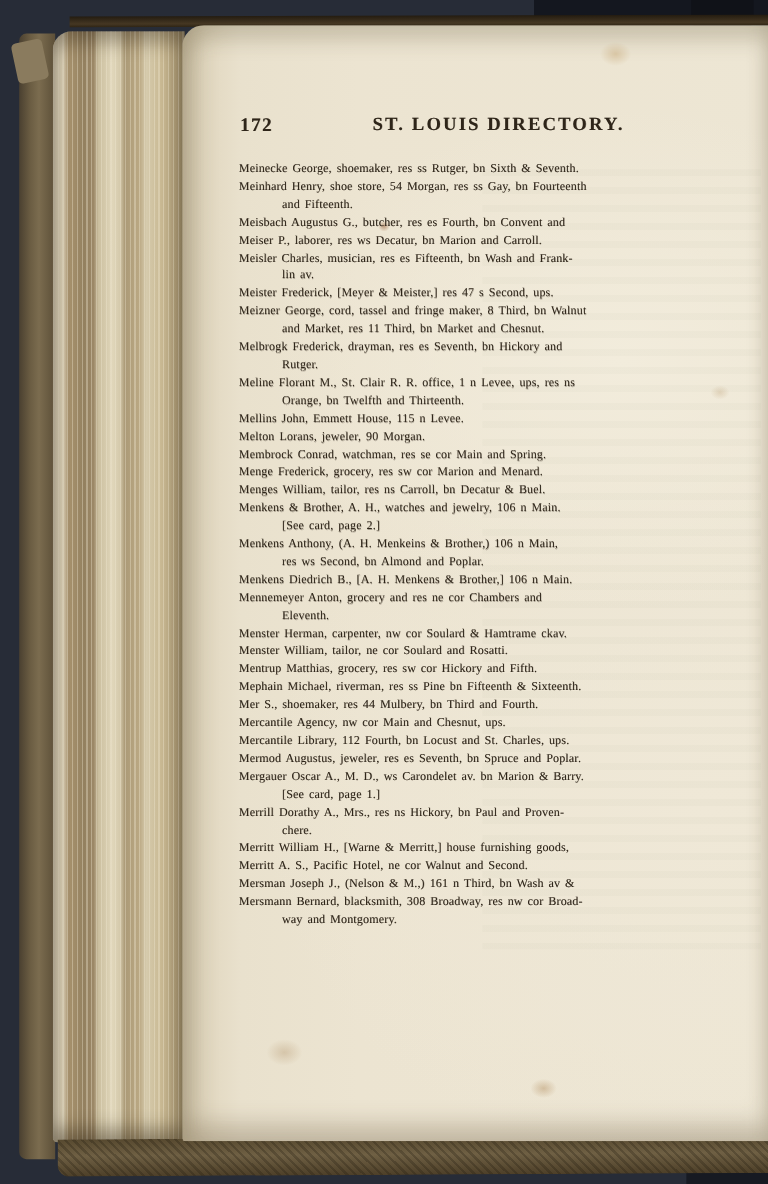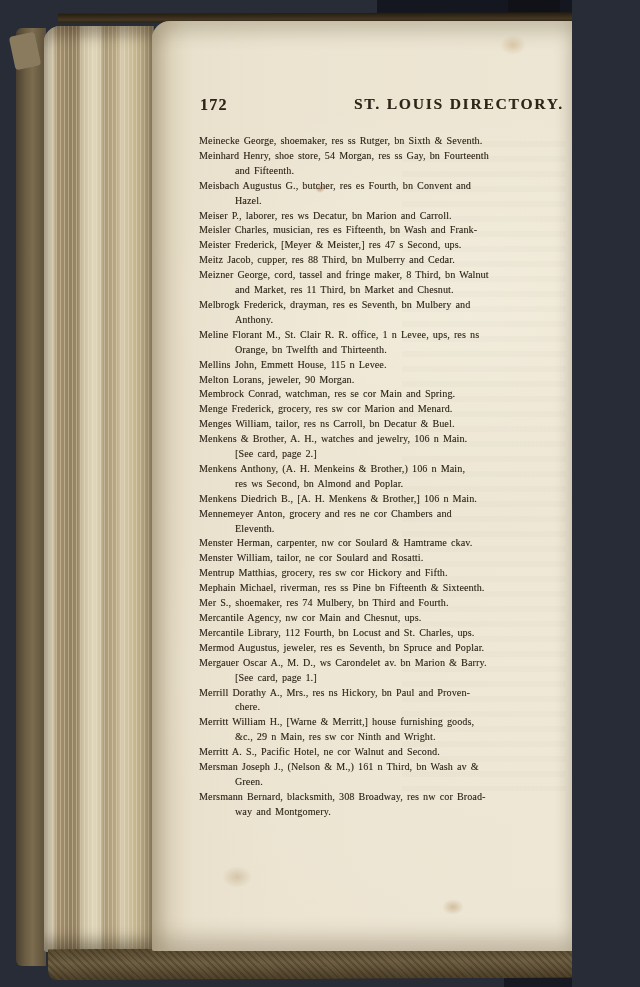--- a/index.html
+++ b/index.html
@@ -1,17 +1,17 @@
 <!DOCTYPE html>
 <html><head>
 <meta charset="utf-8">
 <style>
   html,body{margin:0;padding:0;background:#272c37;}
   .scene{
-    position:relative;width:572px;height:987px;overflow:hidden;
+    position:relative;width:640px;height:987px;overflow:hidden;
     background:#272c37;
     font-family:"Liberation Serif","DejaVu Serif",serif;
   }
   
   .bg-top-right{position:absolute;right:0;top:0;width:195px;height:15px;background:#14171f;}
   .bg-top-right2{position:absolute;right:12px;top:0;width:52px;height:22px;background:#101218;border-radius:0 0 4px 4px;}
   .bg-bottom-right{position:absolute;right:0;top:960px;width:68px;height:27px;background:#171a22;}
   
   .cover-left{
     position:absolute;left:16px;top:28px;width:30px;height:938px;
@@ -68,21 +68,21 @@
   }
   
   .content{position:absolute;left:47px;right:8px;top:74px;color:#2e2519;}
   .page-header{position:relative;height:24px;margin-bottom:15px;}
   .page-number{
     position:absolute;left:1px;top:1px;
     font-weight:700;font-size:16px;letter-spacing:1.2px;
     text-shadow:0.3px 0.3px 0 rgba(40,30,20,0.4);
   }
   .page-title{
-    display:block;text-align:right;
+    display:block;text-align:center;
     font-weight:700;font-size:15.5px;letter-spacing:1.8px;
     text-shadow:0.3px 0.3px 0 rgba(40,30,20,0.4);
   }
   .entries{font-size:10px;line-height:14.9px;}
   .line{
     white-space:nowrap;
     word-spacing:1.4px;letter-spacing:0.15px;
     text-shadow:0.3px 0.3px 0 rgba(40,30,20,0.35);
   }
   .line.cont{padding-left:36px;}
@@ -116,41 +116,38 @@
       <div class="entries" id="entries">
           <div class="entry">
             <div class="line">Meinecke George, shoemaker, res ss Rutger, bn Sixth &amp; Seventh.</div>
           </div>
           <div class="entry">
             <div class="line">Meinhard Henry, shoe store, 54 Morgan, res ss Gay, bn Fourteenth</div>
             <div class="line cont">and Fifteenth.</div>
           </div>
           <div class="entry">
             <div class="line">Meisbach Augustus G., butcher, res es Fourth, bn Convent and</div>
-            <div class="line cont">Hazel.</div>
           </div>
           <div class="entry">
             <div class="line">Meiser P., laborer, res ws Decatur, bn Marion and Carroll.</div>
           </div>
           <div class="entry">
             <div class="line">Meisler Charles, musician, res es Fifteenth, bn Wash and Frank-</div>
+            <div class="line cont">lin av.</div>
           </div>
           <div class="entry">
             <div class="line">Meister Frederick, [Meyer &amp; Meister,] res 47 s Second, ups.</div>
-          </div>
-          <div class="entry">
-            <div class="line">Meitz Jacob, cupper, res 88 Third, bn Mulberry and Cedar.</div>
           </div>
           <div class="entry">
             <div class="line">Meizner George, cord, tassel and fringe maker, 8 Third, bn Walnut</div>
             <div class="line cont">and Market, res 11 Third, bn Market and Chesnut.</div>
           </div>
           <div class="entry">
-            <div class="line">Melbrogk Frederick, drayman, res es Seventh, bn Mulbery and</div>
-            <div class="line cont">Anthony.</div>
+            <div class="line">Melbrogk Frederick, drayman, res es Seventh, bn Hickory and</div>
+            <div class="line cont">Rutger.</div>
           </div>
           <div class="entry">
             <div class="line">Meline Florant M., St. Clair R. R. office, 1 n Levee, ups, res ns</div>
             <div class="line cont">Orange, bn Twelfth and Thirteenth.</div>
           </div>
           <div class="entry">
             <div class="line">Mellins John, Emmett House, 115 n Levee.</div>
           </div>
           <div class="entry">
             <div class="line">Melton Lorans, jeweler, 90 Morgan.</div>
@@ -185,21 +182,21 @@
           <div class="entry">
             <div class="line">Menster William, tailor, ne cor Soulard and Rosatti.</div>
           </div>
           <div class="entry">
             <div class="line">Mentrup Matthias, grocery, res sw cor Hickory and Fifth.</div>
           </div>
           <div class="entry">
             <div class="line">Mephain Michael, riverman, res ss Pine bn Fifteenth &amp; Sixteenth.</div>
           </div>
           <div class="entry">
-            <div class="line">Mer S., shoemaker, res 74 Mulbery, bn Third and Fourth.</div>
+            <div class="line">Mer S., shoemaker, res 44 Mulbery, bn Third and Fourth.</div>
           </div>
           <div class="entry">
             <div class="line">Mercantile Agency, nw cor Main and Chesnut, ups.</div>
           </div>
           <div class="entry">
             <div class="line">Mercantile Library, 112 Fourth, bn Locust and St. Charles, ups.</div>
           </div>
           <div class="entry">
             <div class="line">Mermod Augustus, jeweler, res es Seventh, bn Spruce and Poplar.</div>
           </div>
@@ -208,28 +205,26 @@
           </div>
           <div class="entry">
             <div class="line cont">[See card, page 1.]</div>
           </div>
           <div class="entry">
             <div class="line">Merrill Dorathy A., Mrs., res ns Hickory, bn Paul and Proven-</div>
             <div class="line cont">chere.</div>
           </div>
           <div class="entry">
             <div class="line">Merritt William H., [Warne &amp; Merritt,] house furnishing goods,</div>
-            <div class="line cont">&amp;c., 29 n Main, res sw cor Ninth and Wright.</div>
           </div>
           <div class="entry">
             <div class="line">Merritt A. S., Pacific Hotel, ne cor Walnut and Second.</div>
           </div>
           <div class="entry">
             <div class="line">Mersman Joseph J., (Nelson &amp; M.,) 161 n Third, bn Wash av &amp;</div>
-            <div class="line cont">Green.</div>
           </div>
           <div class="entry">
             <div class="line">Mersmann Bernard, blacksmith, 308 Broadway, res nw cor Broad-</div>
             <div class="line cont">way and Montgomery.</div>
           </div>
         </div>
     </div>
   </div>
 </div>
 

